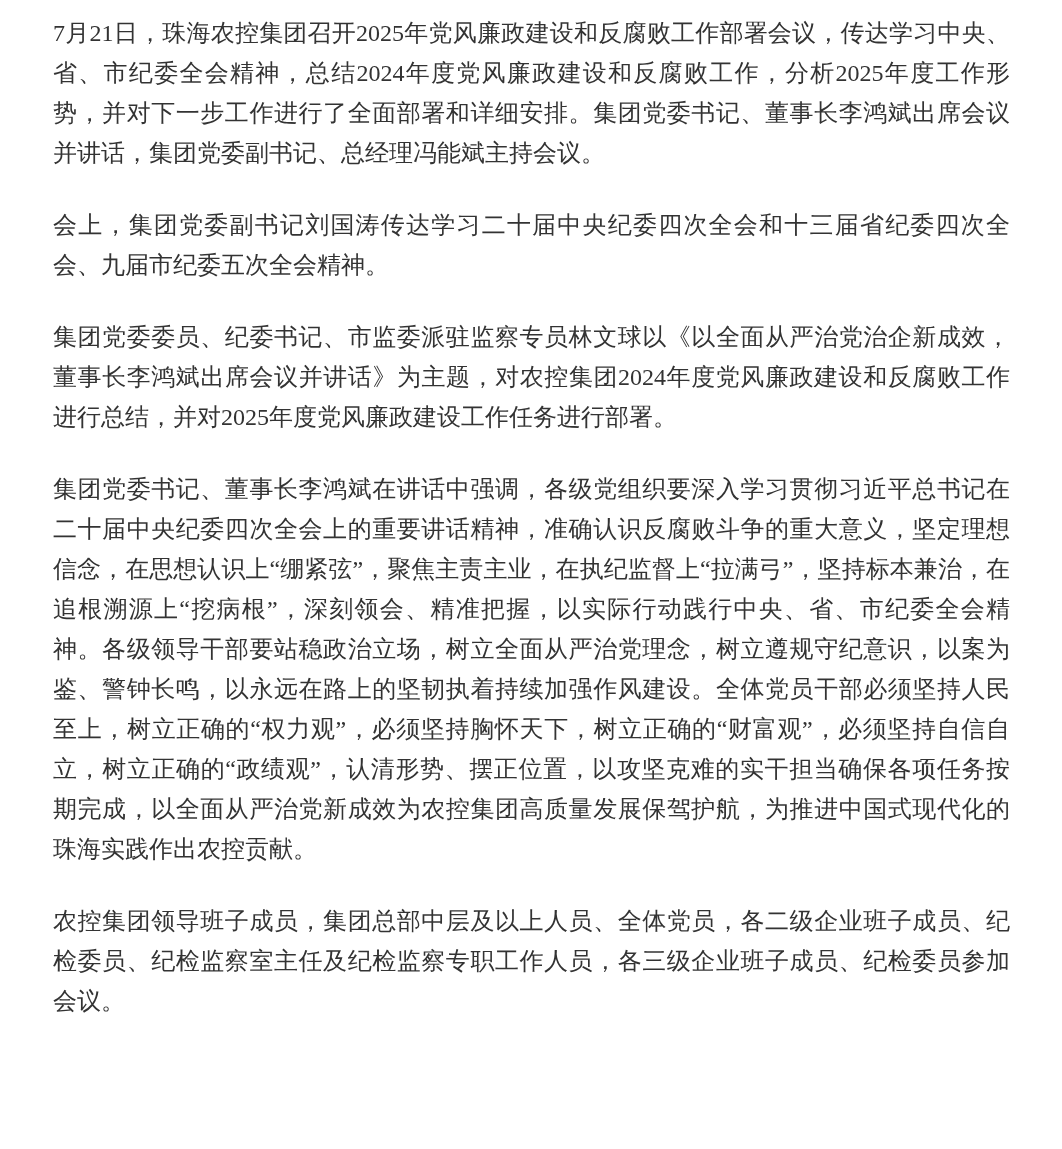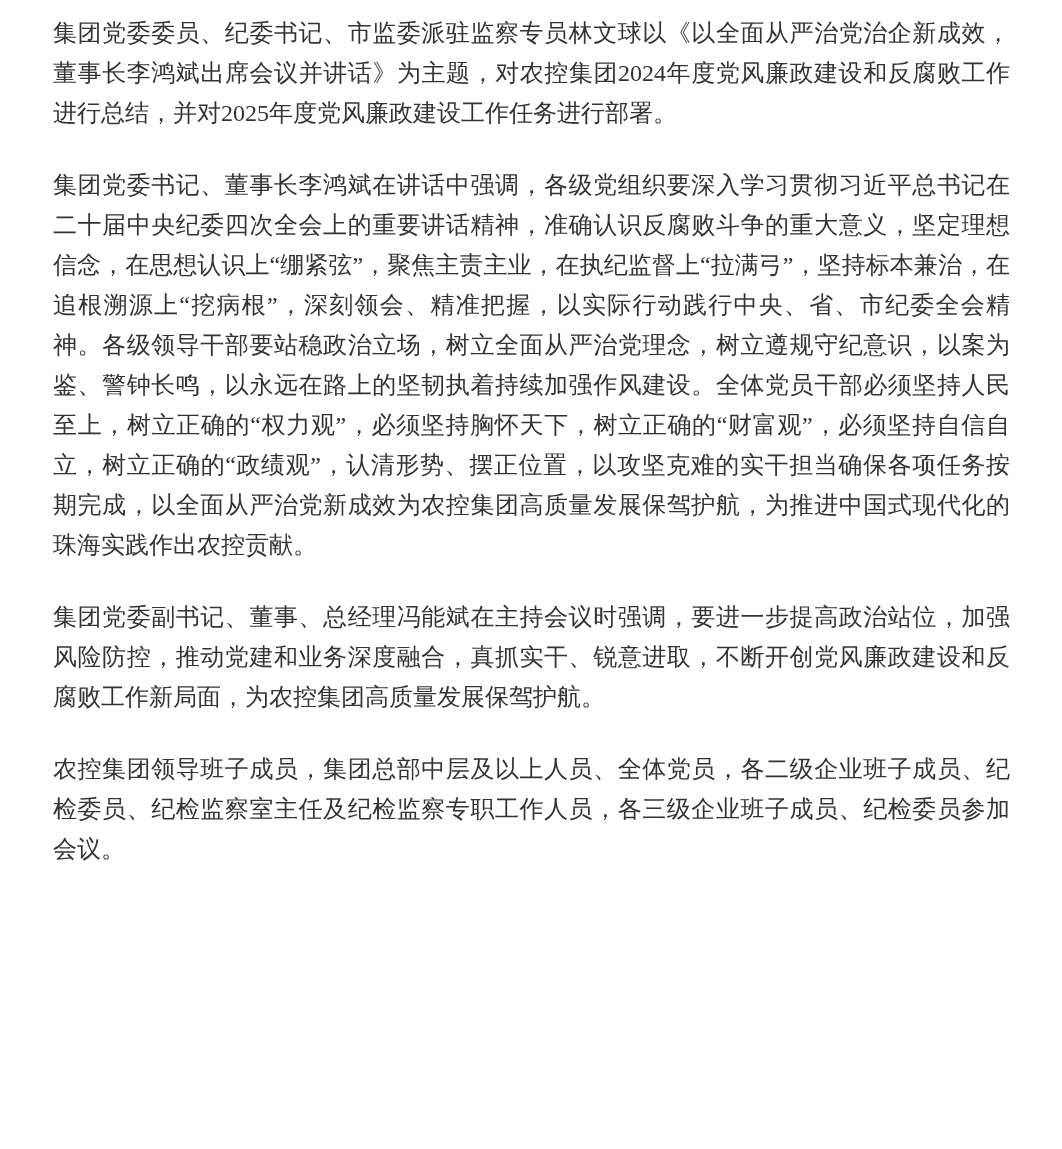--- a/index.html
+++ b/index.html
@@ -33,18 +33,19 @@
   }
   .article p:last-child {
     margin-bottom: 0;
   }
 </style>
 </head>
 <body>
 
 <div class="page">
   <div class="article">
+    <p>7月21日，珠海农控集团召开2025年党风廉政建设和反腐败工作部署会议，传达学习中央、省、市纪委全会精神，总结2024年度党风廉政建设和反腐败工作，分析2025年度工作形势，并对下一步工作进行了全面部署和详细安排。集团党委书记、董事长李鸿斌出席会议并讲话，集团党委副书记、总经理冯能斌主持会议。</p>
+    <p>会上，集团党委副书记刘国涛传达学习二十届中央纪委四次全会和十三届省纪委四次全会、九届市纪委五次全会精神。</p>
     <p>集团党委委员、纪委书记、市监委派驻监察专员林文球以《以全面从严治党治企新成效，董事长李鸿斌出席会议并讲话》为主题，对农控集团2024年度党风廉政建设和反腐败工作进行总结，并对2025年度党风廉政建设工作任务进行部署。</p>
     <p>集团党委书记、董事长李鸿斌在讲话中强调，各级党组织要深入学习贯彻习近平总书记在二十届中央纪委四次全会上的重要讲话精神，准确认识反腐败斗争的重大意义，坚定理想信念，在思想认识上“绷紧弦”，聚焦主责主业，在执纪监督上“拉满弓”，坚持标本兼治，在追根溯源上“挖病根”，深刻领会、精准把握，以实际行动践行中央、省、市纪委全会精神。各级领导干部要站稳政治立场，树立全面从严治党理念，树立遵规守纪意识，以案为鉴、警钟长鸣，以永远在路上的坚韧执着持续加强作风建设。全体党员干部必须坚持人民至上，树立正确的“权力观”，必须坚持胸怀天下，树立正确的“财富观”，必须坚持自信自立，树立正确的“政绩观”，认清形势、摆正位置，以攻坚克难的实干担当确保各项任务按期完成，以全面从严治党新成效为农控集团高质量发展保驾护航，为推进中国式现代化的珠海实践作出农控贡献。</p>
-    <p>集团党委副书记、董事、总经理冯能斌在主持会议时强调，要进一步提高政治站位，加强风险防控，推动党建和业务深度融合，真抓实干、锐意进取，不断开创党风廉政建设和反腐败工作新局面，为农控集团高质量发展保驾护航。</p>
     <p>农控集团领导班子成员，集团总部中层及以上人员、全体党员，各二级企业班子成员、纪检委员、纪检监察室主任及纪检监察专职工作人员，各三级企业班子成员、纪检委员参加会议。</p>
   </div>
 </div>
 
 </body></html>

